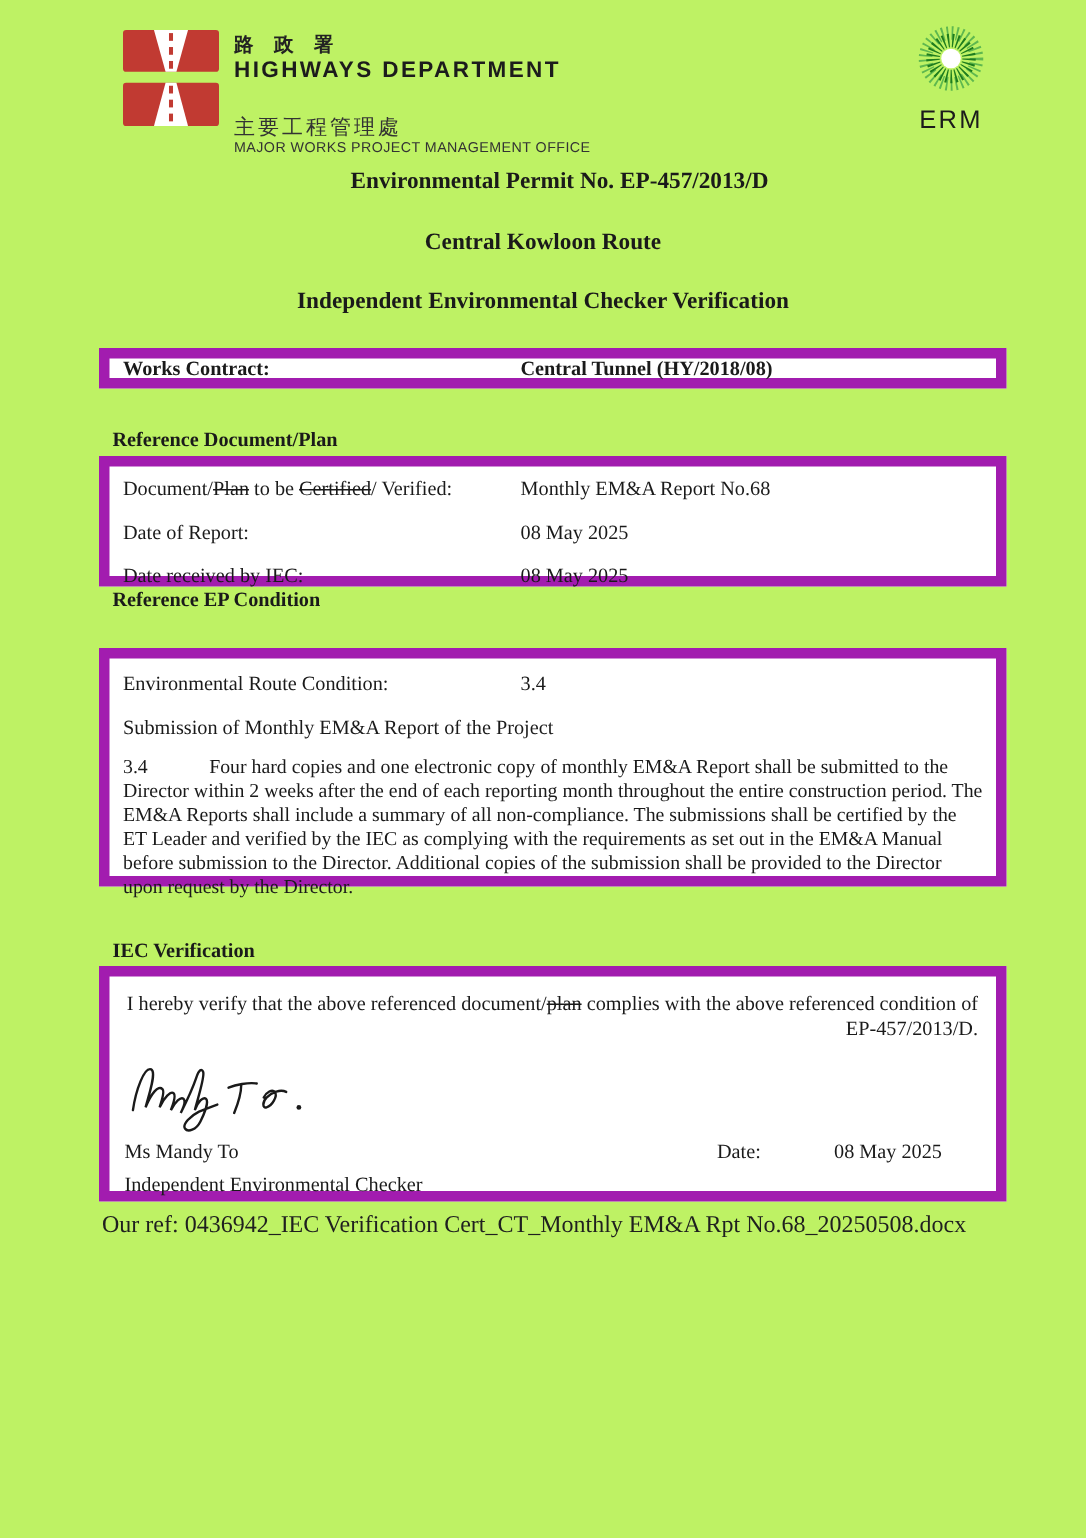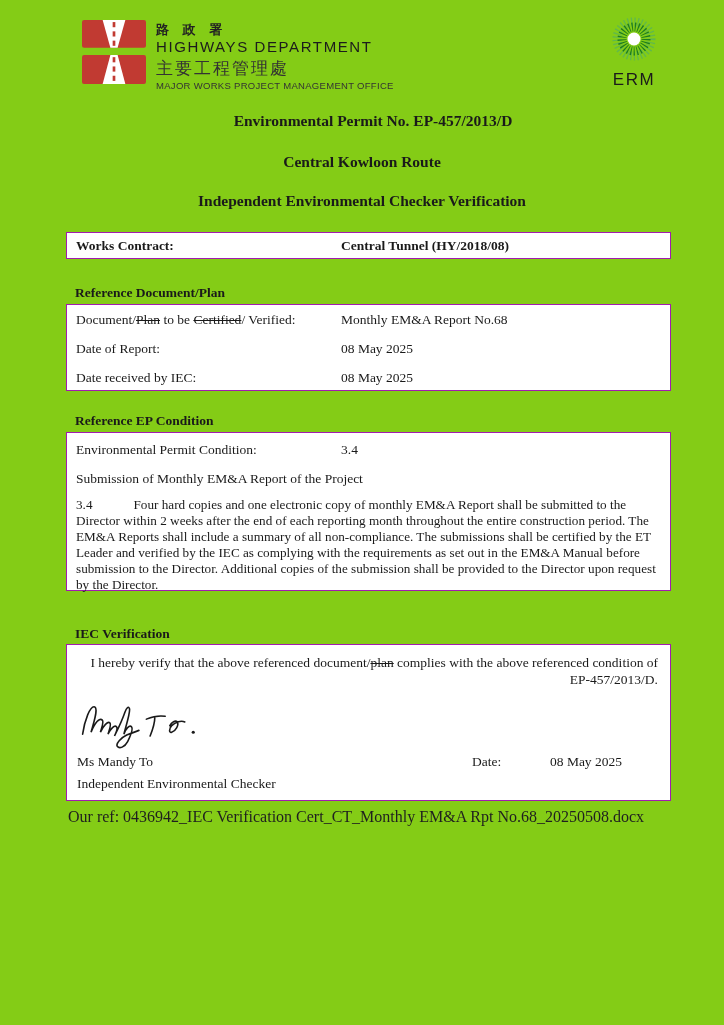--- a/index.html
+++ b/index.html
@@ -4,53 +4,53 @@
 <style>
   * { margin: 0; padding: 0; box-sizing: border-box; }
   html, body { background: #ffffff; }
   body {
     width: 724px; height: 1025px;
     position: relative;
     font-family: "Liberation Serif", serif;
     color: #1a1a1a;
     overflow: hidden;
   }
-  .page { position: absolute; inset: 0; background: #84cc16; }
+  .page { position: absolute; inset: 0; background: #bef264; }
 
   
   .hyd-block { position: absolute; top: 20px; left: 82px; display: flex; gap: 10px; }
   .hyd-logo { width: 64px; height: 64px; flex: 0 0 auto; }
   .hyd-text { font-family: "Liberation Sans", sans-serif; padding-top: 3px; }
   .hyd-cn   { font-size: 13px; font-weight: bold; letter-spacing: 5px; color: #222; line-height: 1.15; }
-  .hyd-en   { font-size: 15px; font-weight: normal; letter-spacing: 1.6px; color: #1c1c1c; line-height: 1.2; }
-  .hyd-cn2  { font-size: 17px; color: #333; letter-spacing: 2px; line-height: 1.3; margin-top: 2px; }
+  .hyd-en   { font-size: 15px; font-weight: bold; letter-spacing: 1.6px; color: #1c1c1c; line-height: 1.2; }
+  .hyd-cn2  { font-size: 14px; color: #333; letter-spacing: 2px; line-height: 1.3; margin-top: 19px; }
   .hyd-en2  { font-size: 9.5px; color: #333; letter-spacing: 0.3px; line-height: 1.3; }
 
   .erm-block { position: absolute; top: 12px; left: 598px; width: 72px; text-align: center; }
   .erm-logo  { width: 60px; height: 60px; display: block; margin: 0 auto; }
   .erm-label { font-family: "Liberation Sans", sans-serif; font-size: 17px; letter-spacing: 1.5px; color: #1b1b1b; margin-top: -2px; }
 
   
   .title { position: absolute; left: 0; width: 724px; text-align: center; font-weight: bold; font-size: 15.5px; }
   .title-permit { top: 112px; padding-left: 22px; }
   .title-route { top: 153px; }
   .title-verif { top: 192px; }
 
   
-  .box { position: absolute; left: 66px; width: 605px; border: 1px solid #a21caf; background: #fff; }
+  .box { position: absolute; left: 66px; width: 605px; border: 7px solid #a21caf; background: #fff; }
   .row { display: flex; align-items: center; font-size: 13.5px; }
   .row .lbl { width: 274px; padding-left: 9px; flex: 0 0 auto; }
   .row .val { flex: 1; }
 
   .box-works { top: 232px; height: 27px; }
   .box-works .row { height: 100%; font-weight: bold; }
 
   .section-heading { position: absolute; left: 75px; font-size: 13.5px; font-weight: bold; }
   .h-refdoc { top: 285px; }
-  .h-refep  { top: 413px; }
+  .h-refep  { top: 392px; }
   .h-iec    { top: 626px; }
 
   .box-refdoc { top: 304px; height: 87px; }
   .box-refdoc .row { height: 29px; }
 
   .box-refep { top: 432px; height: 159px; }
   .box-refep .row { height: 30px; margin-top: 2px; }
   .refep-subtitle { font-size: 13.5px; padding: 6px 9px 2px 9px; }
   .refep-clause { font-size: 13.2px; line-height: 16px; padding: 8px 9px 0 9px; text-align: left; }
   .clause-tab { display: inline-block; width: 41px; }
@@ -126,21 +126,21 @@
     </div>
     <div class="row">
       <span class="lbl">Date received by IEC:</span>
       <span class="val">08 May 2025</span>
     </div>
   </div>
 
   <div class="section-heading h-refep">Reference EP Condition</div>
   <div class="box box-refep">
     <div class="row">
-      <span class="lbl">Environmental Permit Condition:</span>
+      <span class="lbl">Environmental Route Condition:</span>
       <span class="val">3.4</span>
     </div>
     <div class="refep-subtitle">Submission of Monthly EM&amp;A Report of the Project</div>
     <div class="refep-clause">
       <span>3.4</span><span class="clause-tab"></span><span>Four hard copies and one electronic copy of monthly EM&amp;A Report shall be submitted to the Director within 2 weeks after the end of each reporting month throughout the entire construction period. The EM&amp;A Reports shall include a summary of all non-compliance. The submissions shall be certified by the ET Leader and verified by the IEC as complying with the requirements as set out in the EM&amp;A Manual before submission to the Director. Additional copies of the submission shall be provided to the Director upon request by the Director.</span>
     </div>
   </div>
 
   <div class="section-heading h-iec">IEC Verification</div>
   <div class="box box-iec">

